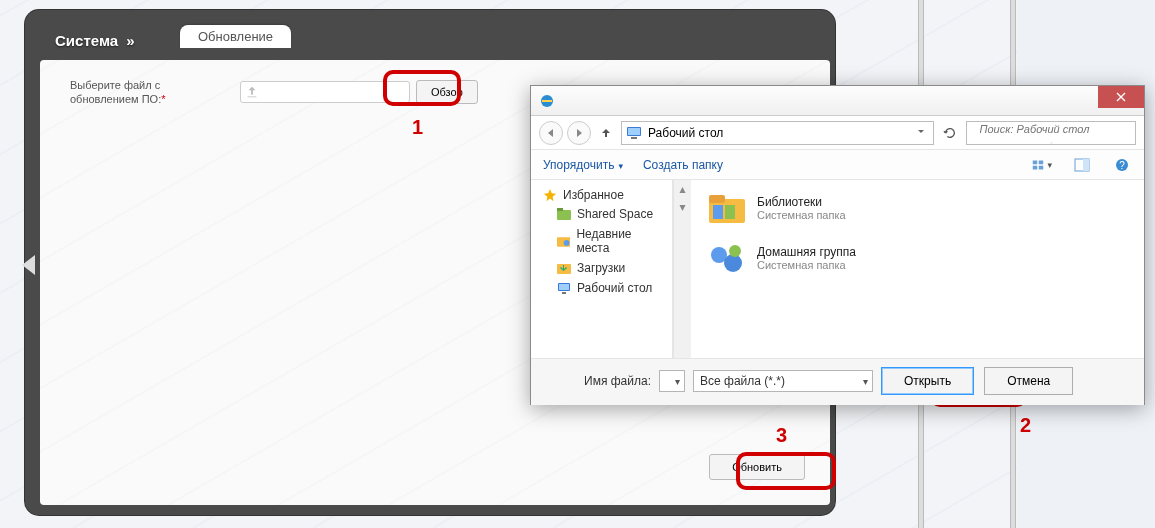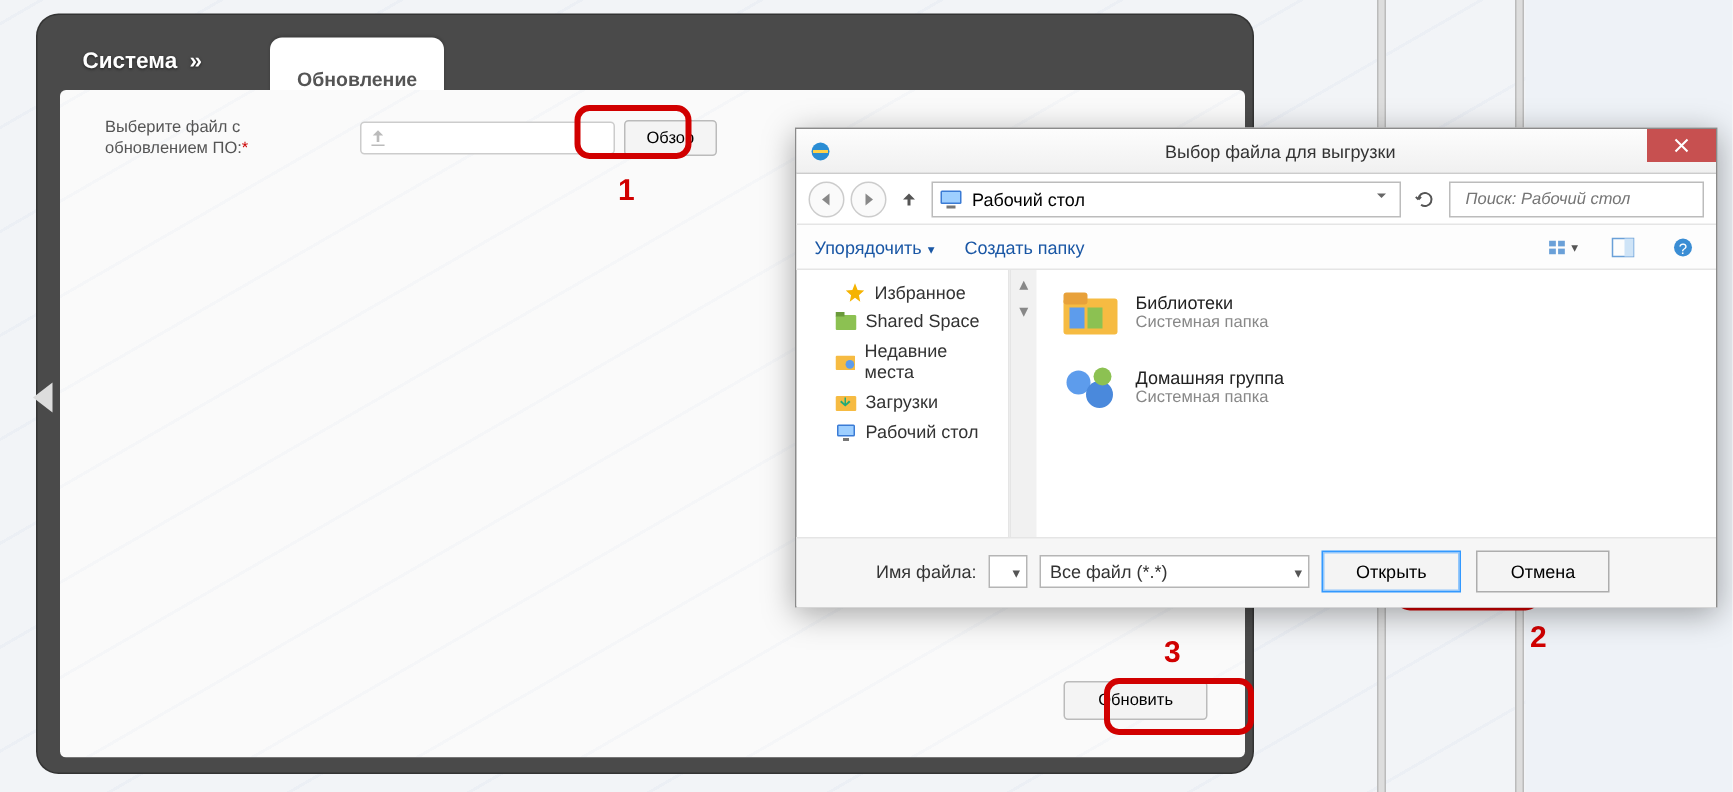--- a/index.html
+++ b/index.html
@@ -39,26 +39,25 @@
   }
   .bc {
     position:absolute; left:30px; top:22px;
     color:#fff; font-size:15px; font-weight:bold;
     text-shadow:0 1px 2px rgba(0,0,0,.6);
   }
   .bc-arrow { margin:0 4px; }
   .tab-active {
     position:absolute; left:155px; top:15px;
     background:#fff; color:#555;
-    padding:20px 18px;
+    padding:4px 18px;
     border-top-left-radius:8px;
     border-top-right-radius:8px;
     font-size:13px;
     box-shadow:0 -1px 2px rgba(0,0,0,.2);
-    font-weight:bold;
   }
   .expand-arrow {
     position:absolute; left:-3px; top:245px;
     width:0;height:0;
     border-top:10px solid transparent;
     border-bottom:10px solid transparent;
     border-right:13px solid #ddd;
     cursor:pointer;
   }
   .form-row { display:flex; align-items:center; gap:10px; font-size:11px; color:#555; }
@@ -132,39 +131,39 @@
   }
   .addr {
     flex:1; height:24px; border:1px solid #bcbcbc;
     display:flex; align-items:center; padding:0 4px; gap:6px;
     background:#fff;
   }
   .addr-drop { color:#666; font-size:10px; padding:0 4px; cursor:pointer; }
   .refresh { width:24px; height:24px; display:flex; align-items:center; justify-content:center; color:#555; cursor:pointer;}
   .search {
     width:170px; height:24px; border:1px solid #bcbcbc;
-    display:flex; align-items:center; padding:0 8px; gap:6px;
-    color:#888; background:#fff;
+    display:flex; align-items:center; padding:0 18px; gap:6px;
+    color:#888; background:#fff;flex-direction:column;
   }
   .search input { border:0; outline:0; flex:1; font-size:11px; font-style:italic; color:#888; background:transparent;}
   .dlg-toolbar {
     height:30px; border-bottom:1px solid #e5e5e5;
     display:flex; align-items:center; padding:0 12px; gap:20px;
     color:#1a57a5; font-size:12px; background:#fdfdfd;
   }
   .toolbar-spacer { flex:1; }
   .tool-ico { width:20px; height:18px; display:flex; align-items:center; justify-content:center; cursor:pointer; color:#555;}
   .dlg-body { display:flex; height:178px; }
   .tree {
     width:142px; border-right:1px solid #e5e5e5;
     overflow-y:auto; padding:6px 0;
   }
   .tree-group-label {
     display:flex; align-items:center; gap:6px; padding:2px 8px 2px 12px;
-    color:#333; cursor:pointer;margin-left:20px;
+    color:#333; cursor:pointer;
   }
   .tree-item {
     display:flex; align-items:center; gap:6px; padding:3px 8px 3px 26px;
     color:#333; cursor:pointer;
   }
   .files { flex:1; padding:10px 16px; display:flex; flex-direction:column; gap:14px;}
   .file-item { display:flex; align-items:center; gap:10px; cursor:pointer;}
   .file-icon { width:40px; height:36px; display:flex; align-items:center; justify-content:center;}
   .file-text .t1 { color:#222; }
   .file-text .t2 { color:#888; font-size:11px;}
@@ -237,21 +236,20 @@
 
 <div class="red-ring" style="left:736px; top:452px; width:100px; height:38px;"></div>
 <div class="num" style="left:776px; top:424px;">3</div>
 
 <div class="dialog">
   <div class="dlg-title">
     <svg class="ie-icon" viewBox="0 0 16 16">
         <circle cx="8" cy="8" r="6" fill="#2a8dd4"></circle>
         <path d="M3 8h10" stroke="#ffd24a" stroke-width="2"></path>
       </svg>
-    <div class="dlg-title-text">Выбор файла для выгрузки</div>
     <div class="close-btn">
       <svg width="10" height="10" viewBox="0 0 10 10">
           <path stroke="#fff" stroke-width="1.4" d="M1 1l8 8M9 1l-8 8"></path>
         </svg>
     </div>
   </div>
 
   <div class="dlg-nav">
     <div class="nav-btn">
       <svg width="10" height="10" viewBox="0 0 10 10">
@@ -400,21 +398,21 @@
   </div>
 
   <div class="dlg-bottom">
     <div class="row-file">
       <div class="lbl-filename">Имя файла:</div>
       <div class="combo" style="flex:1;">
         <span></span>
         <span class="caret">▾</span>
       </div>
       <div class="combo" style="width:180px;">
-        <span>Все файл (*.*)</span>
+        <span>Все файла (*.*)</span>
         <span class="caret">▾</span>
       </div>
     </div>
     <div class="row-btns">
       <button class="win-btn primary">Открыть</button>
       <button class="win-btn">Отмена</button>
     </div>
   </div>
 </div>
 

